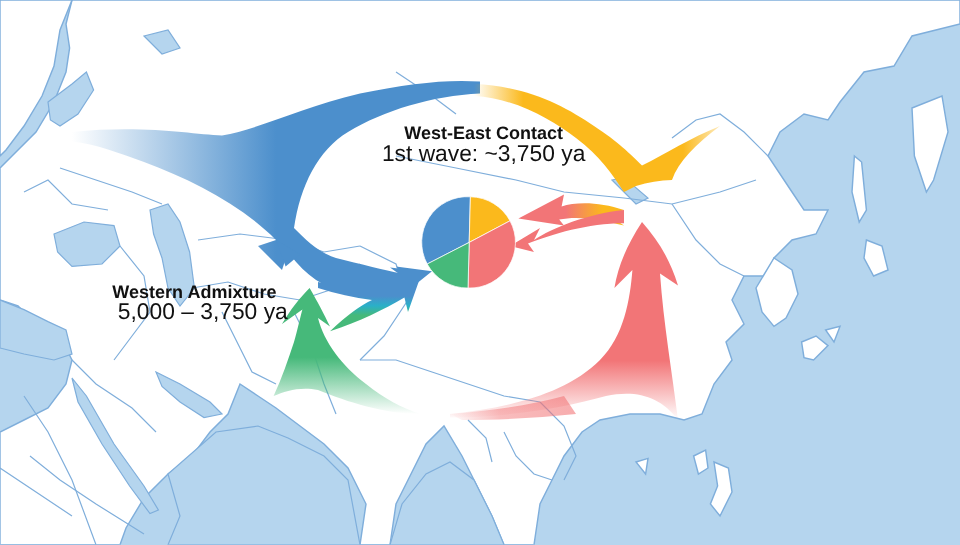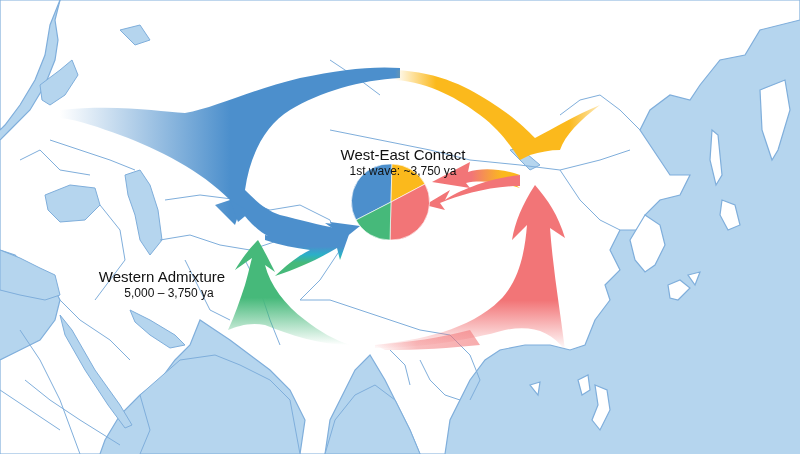--- a/index.html
+++ b/index.html
@@ -1,24 +1,24 @@
 <!DOCTYPE html>
 <html><head>
   <meta charset="utf-8">
   <style>
     html, body { margin: 0; padding: 0; }
     body { width: 800px; height: 454px; overflow: hidden; background: #b5d5ee; position: relative; font-family: "Liberation Sans", sans-serif; }
     #map { position: absolute; left: 0; top: 0; width: 800px; height: 454px; }
     .label { position: absolute; text-align: center; color: #111; font-family: "Liberation Sans", sans-serif; line-height: 17px; }
-    .label .title { font-weight: normal; font-size: 15px; display: block; margin-top: 43px; }
-    .label .sub { font-size: 12px; display: block; }
+    .label .title { font-weight: bold; font-size: 15px; display: block; }
+    .label .sub { font-size: 19px; display: block; }
     #lbl-contact { left: 318px; top: 103px; width: 170px; }
     #lbl-eastern { left: 562px; top: 171px; width: 160px; }
     #lbl-eastern .sub { padding-left: 40px; }
-    #lbl-western { left: 82px; top: 225px; width: 160px; }
+    #lbl-western { left: 82px; top: 235px; width: 160px; }
     #lbl-western .sub { padding-left: 14px; }
   </style>
 </head>
 <body>
 
 <svg id="map" viewBox="0 0 800 454" xmlns="http://www.w3.org/2000/svg">
   <defs>
     <linearGradient id="gBlueL" x1="0" y1="0" x2="1" y2="0">
       <stop offset="0" stop-color="#4c8fcc" stop-opacity="0"></stop>
       <stop offset="0.5" stop-color="#4c8fcc" stop-opacity="1"></stop>

